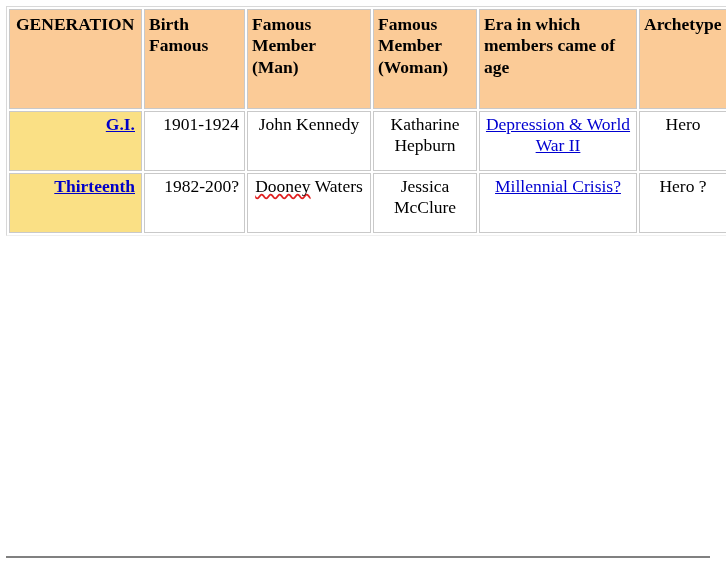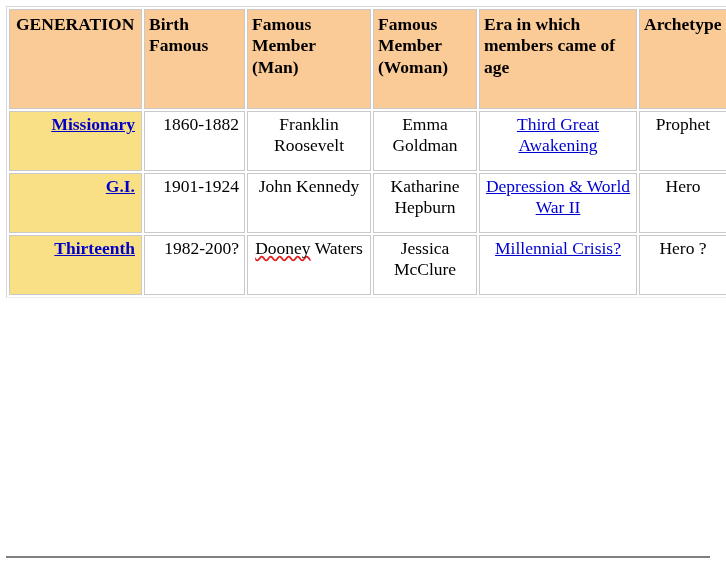--- a/index.html
+++ b/index.html
@@ -149,32 +149,20 @@
           <span>Era in which members came of age</span>
         </th>
         <th>
           <span>Archetype</span>
         </th>
       </tr>
     </thead>
 
     <tbody>
 
-      <tr class="data-row">
-        <td class="cell-generation">
-          <a class="gen-link" href="#">Missionary</a>
-        </td>
-        <td class="cell-years">1860-1882</td>
-        <td class="cell-man">Franklin Roosevelt</td>
-        <td class="cell-woman">Emma Goldman</td>
-        <td class="cell-era">
-          <a class="era-link" href="#">Third Great Awakening</a>
-        </td>
-        <td class="cell-archetype">Prophet</td>
-      </tr>
 
 
       <tr class="data-row">
         <td class="cell-generation">
           <a class="gen-link" href="#">G.I.</a>
         </td>
         <td class="cell-years">1901-1924</td>
         <td class="cell-man">John Kennedy</td>
         <td class="cell-woman">Katharine Hepburn</td>
         <td class="cell-era">

